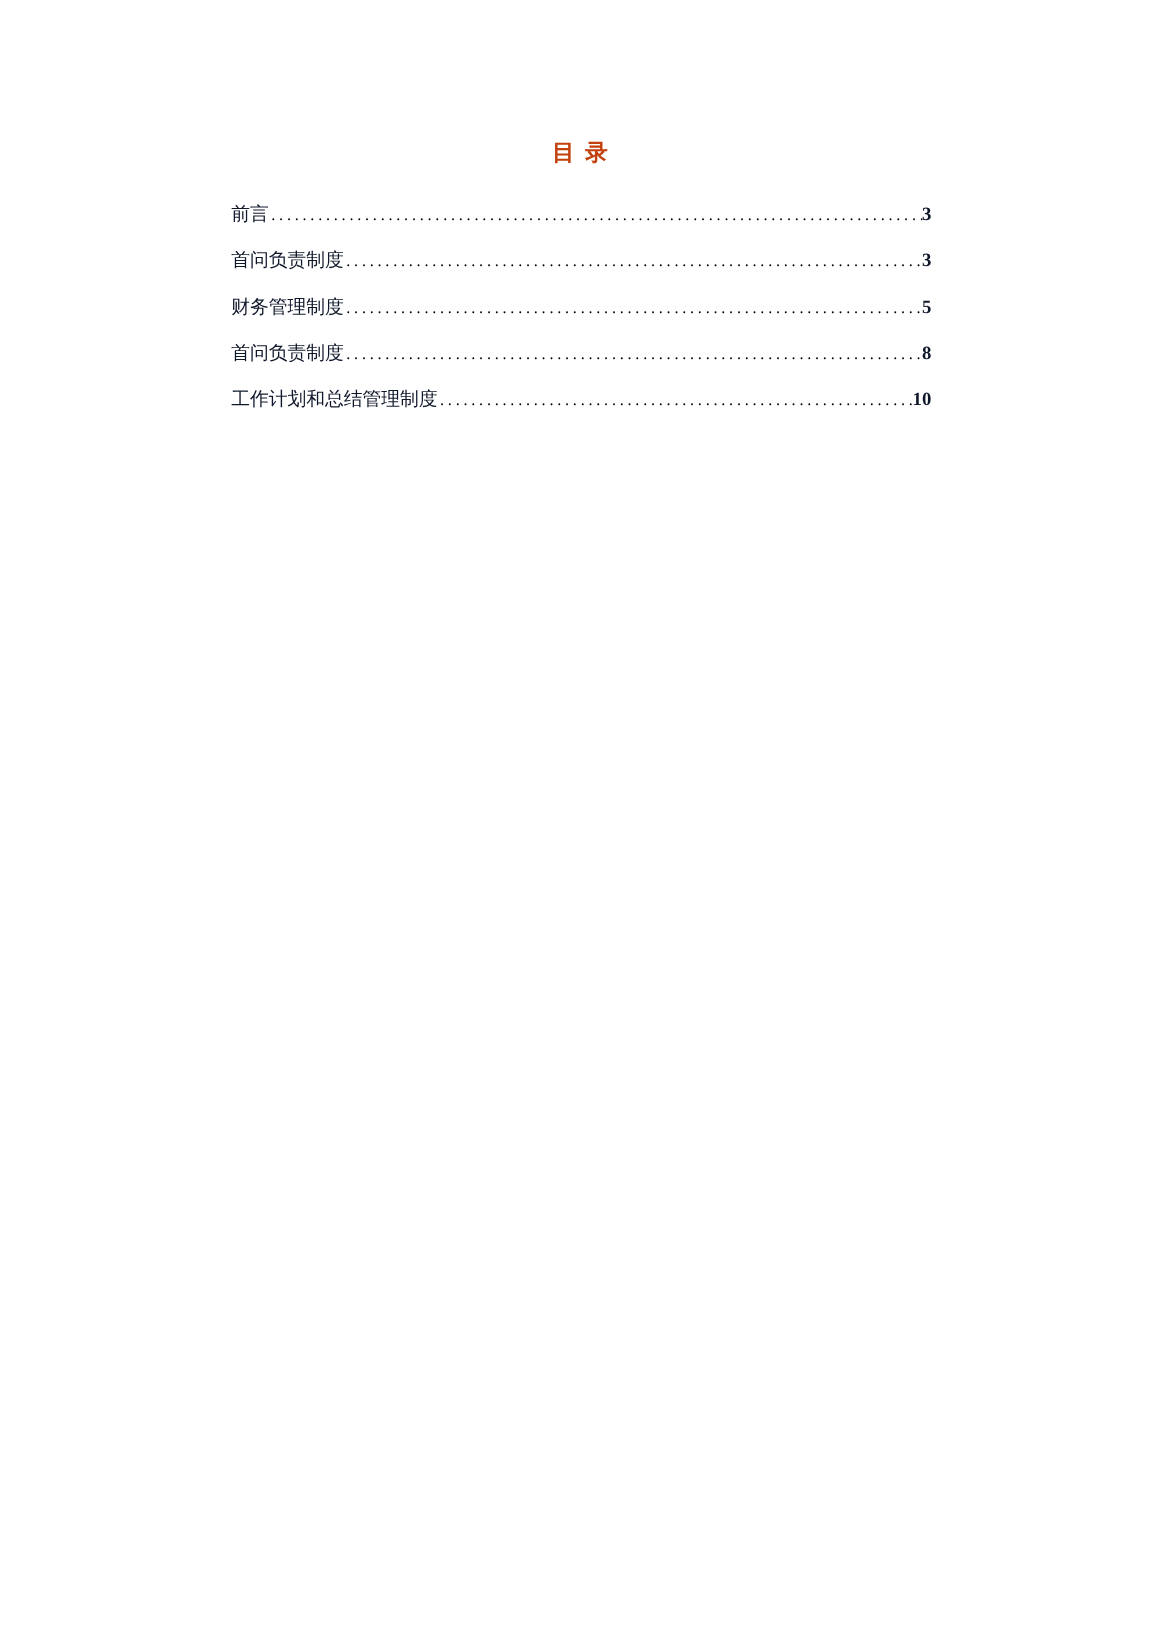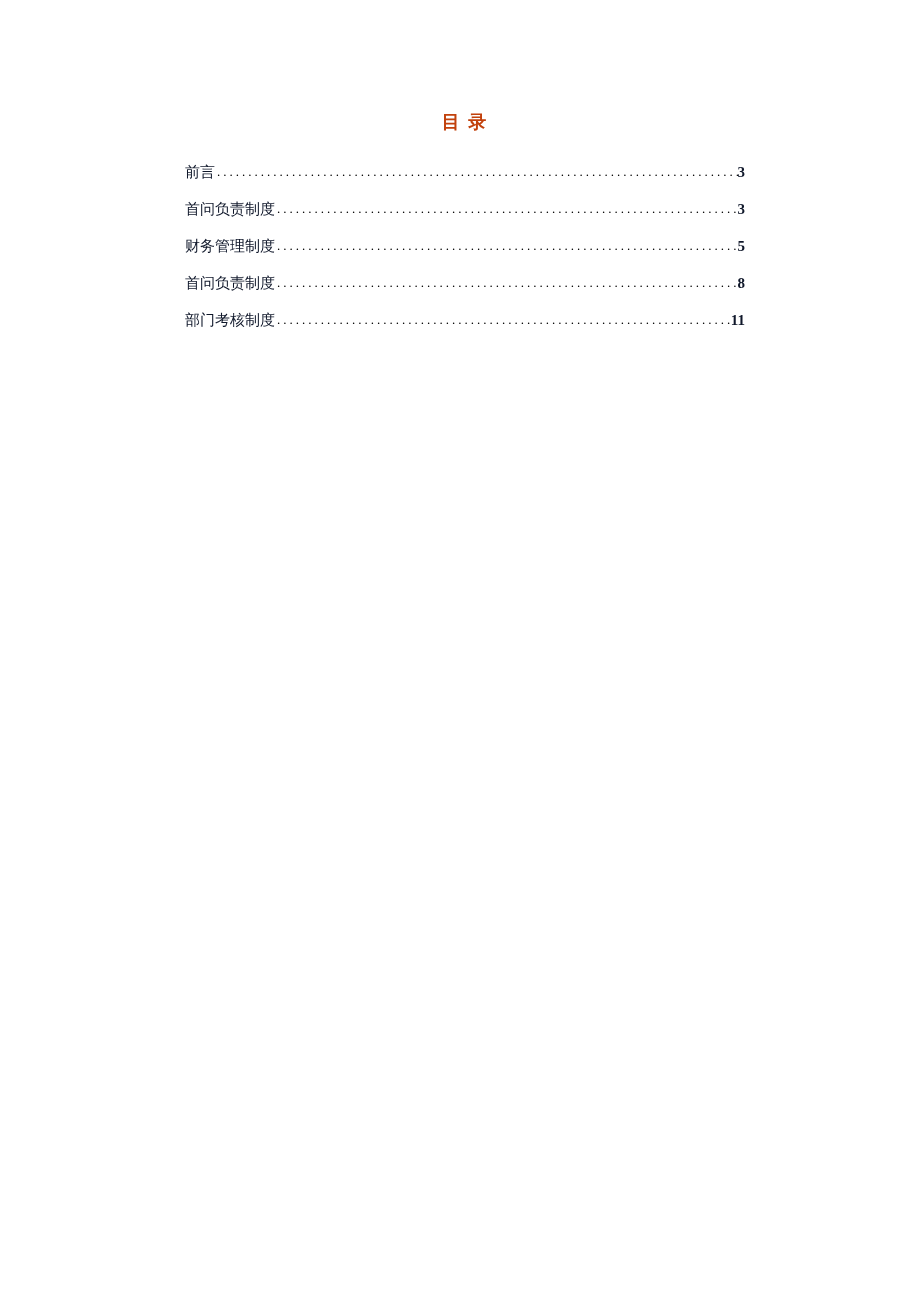--- a/index.html
+++ b/index.html
@@ -79,18 +79,18 @@
       <span class="toc-label">财务管理制度</span>
       <span class="toc-dots"></span>
       <span class="toc-page">5</span>
     </li>
     <li class="toc-item">
       <span class="toc-label">首问负责制度</span>
       <span class="toc-dots"></span>
       <span class="toc-page">8</span>
     </li>
     <li class="toc-item">
-      <span class="toc-label">部门考核制度</span>
+      <span class="toc-label">工作计划和总结管理制度</span>
       <span class="toc-dots"></span>
-      <span class="toc-page">11</span>
+      <span class="toc-page">10</span>
     </li>
   </ul>
 </div>
 
 </body></html>

